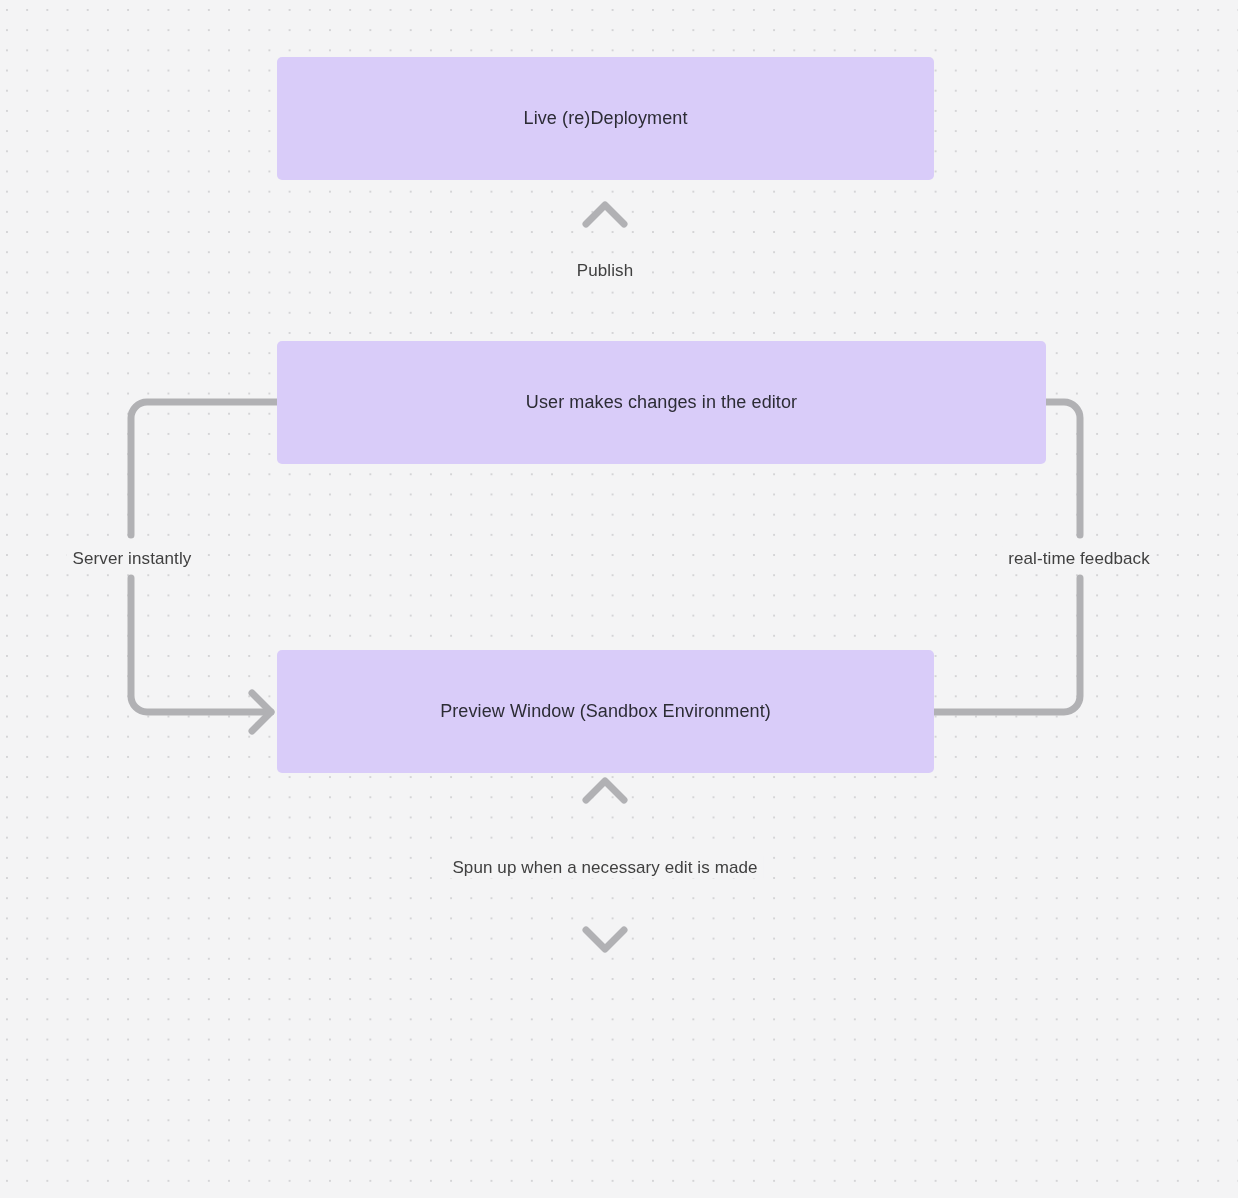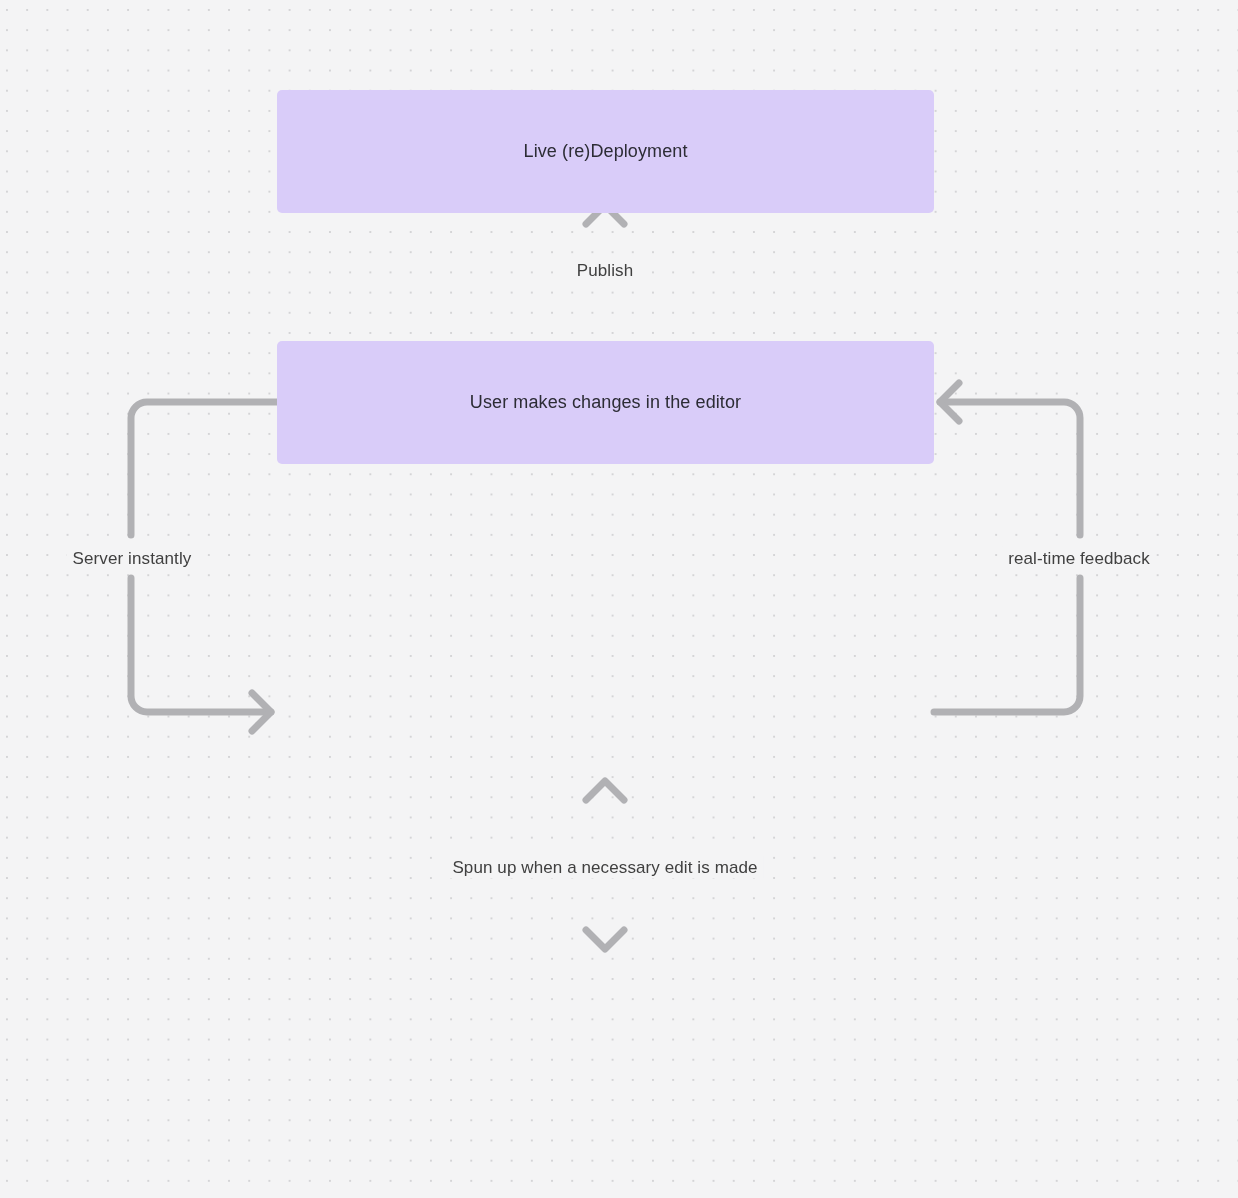--- a/index.html
+++ b/index.html
@@ -121,23 +121,26 @@
   </svg>
 
   <div class="edge-label center" style="left:605px; top:270px;">Publish</div>
 
   <div class="edge-label center" style="left:132px; top:558px;">Server instantly</div>
 
   <div class="edge-label center" style="left:1079px; top:558px;">real-time feedback</div>
 
   <div class="edge-label center" style="left:605px; top:867px;">Spun up when a necessary edit is made</div>
 
-  <div class="node" style="left:277px; top:90px; width:657px; height:123px;">
+  <div class="node" style="left:277px; top:57px; width:657px; height:123px;">
     <span class="node-label">Live (re)Deployment</span>
   </div>
 
-  <div class="node" style="left:277px; top:341px; width:657px; height:123px;">
+  <div class="node" style="left:277px; top:341px; width:769px; height:123px;">
     <span class="node-label">User makes changes in the editor</span>
   </div>
 
+  <div class="node" style="left:277px; top:650px; width:657px; height:123px;">
+    <span class="node-label">Preview Window (Sandbox Environment)</span>
+  </div>
 
 
 </div>
 
 </body></html>

